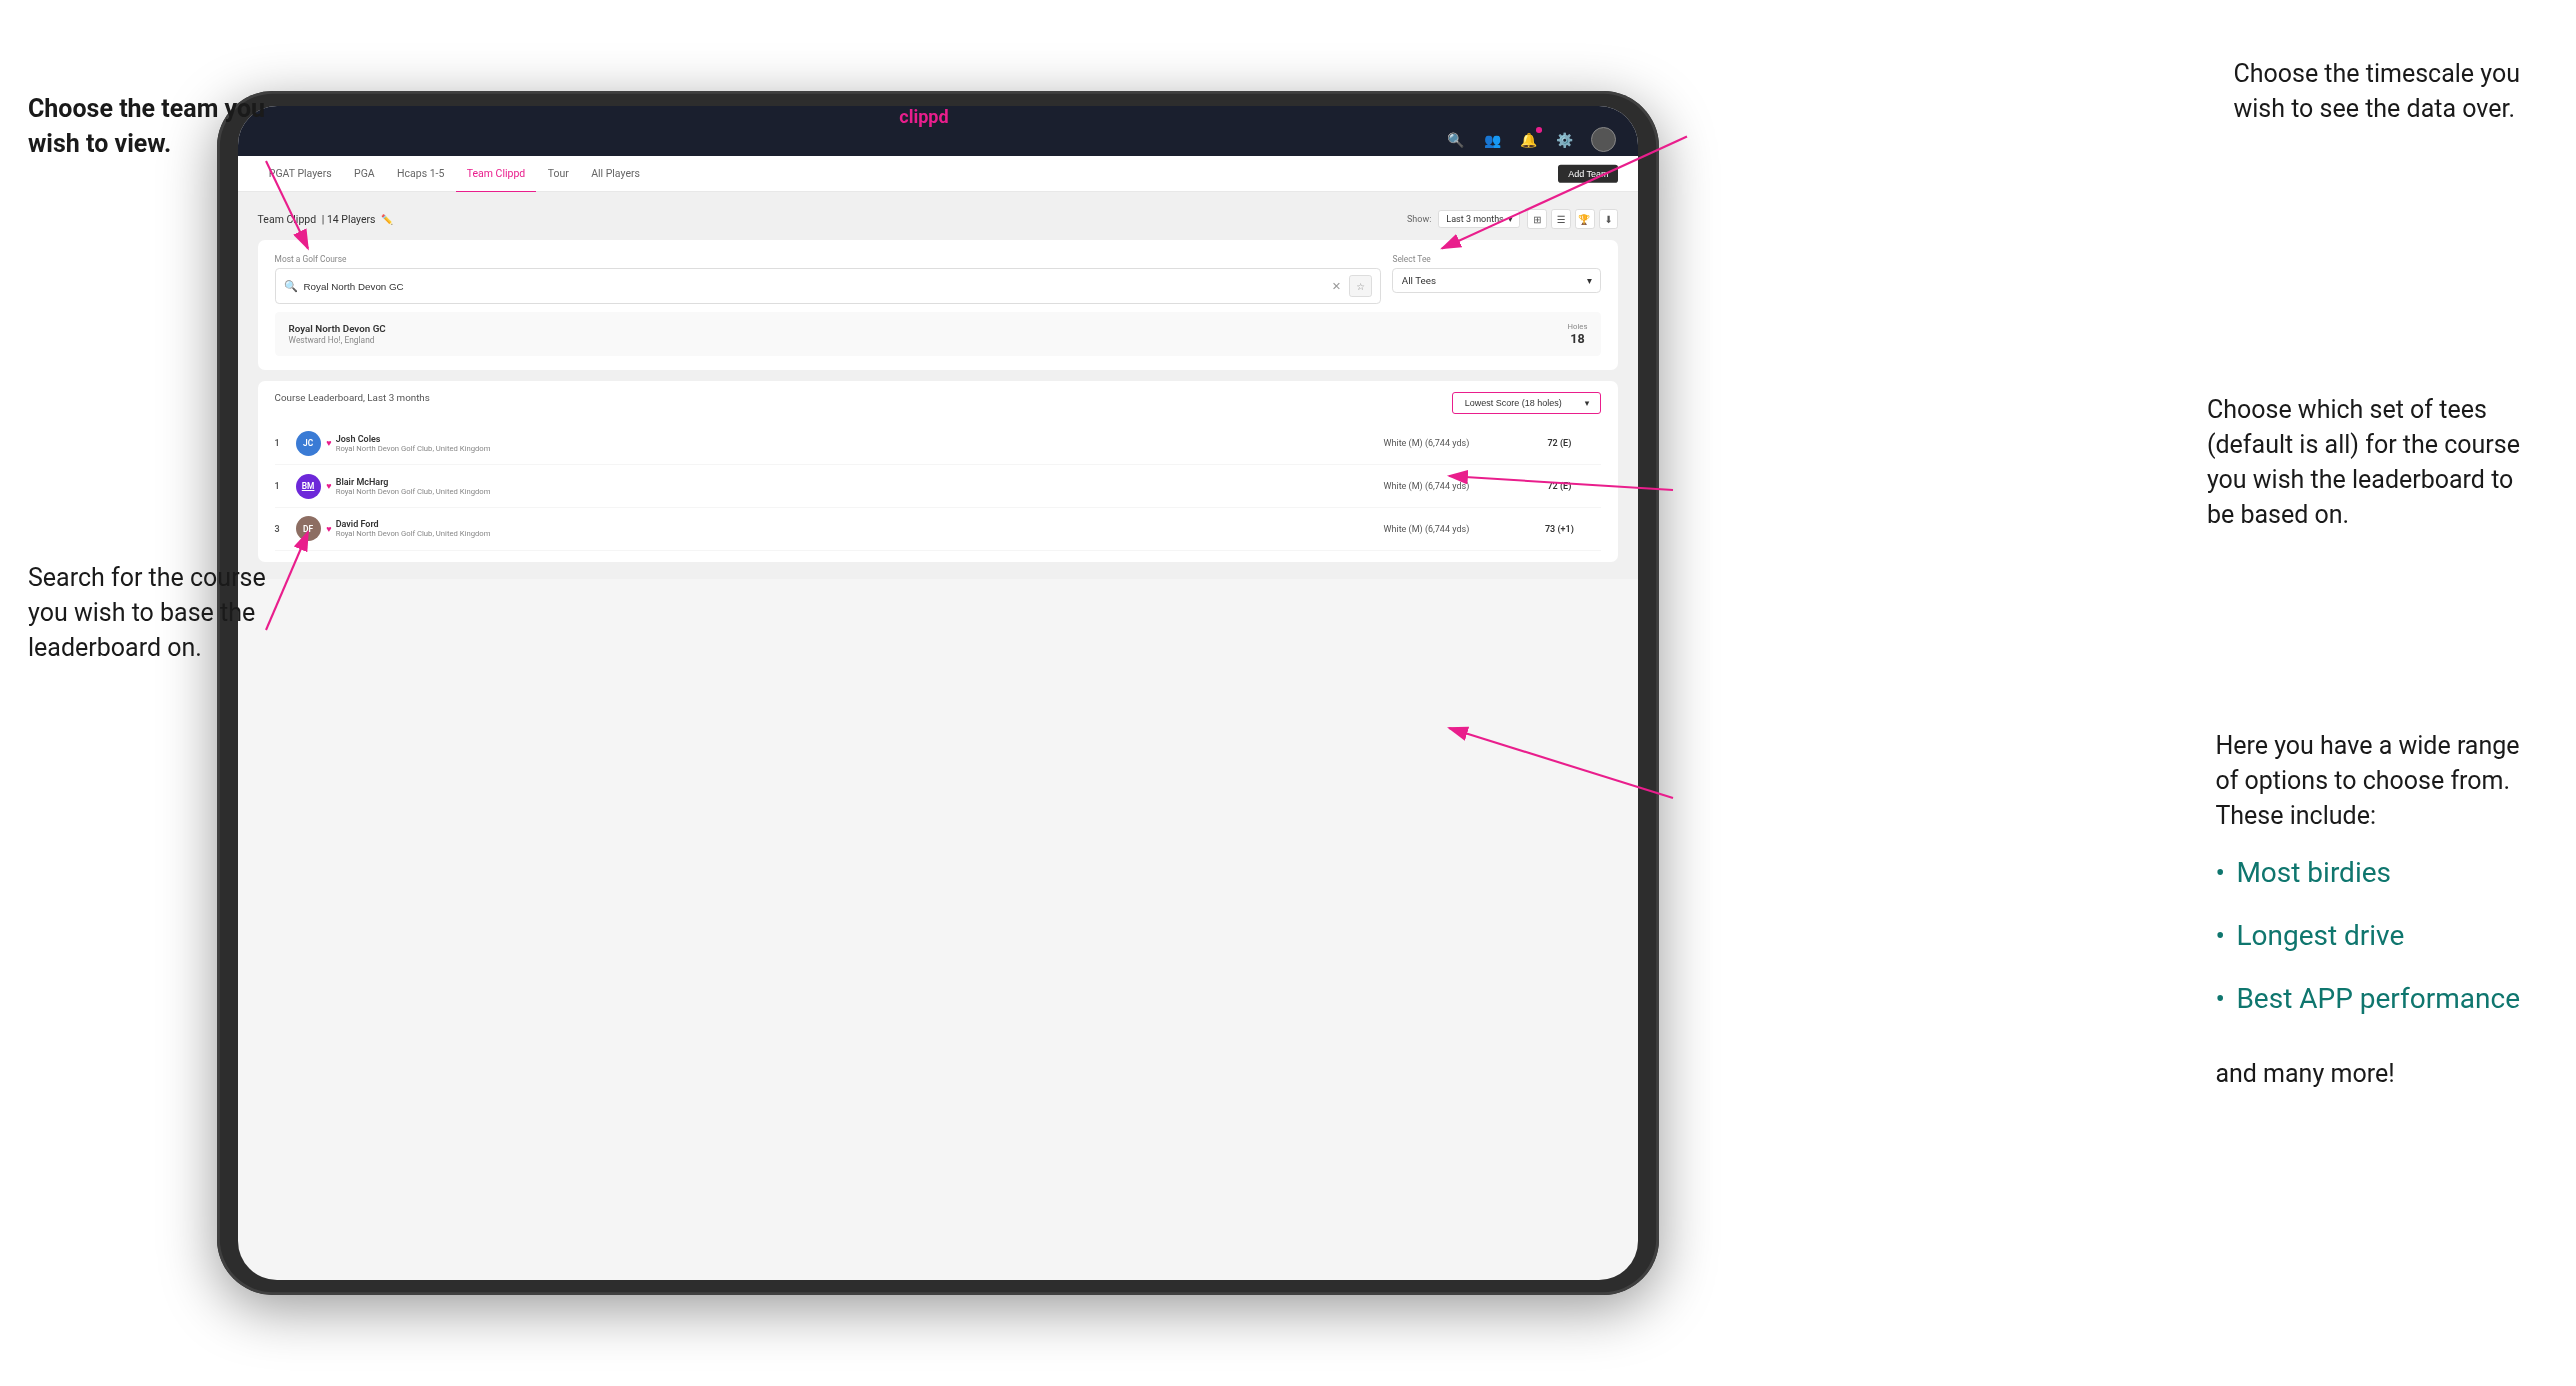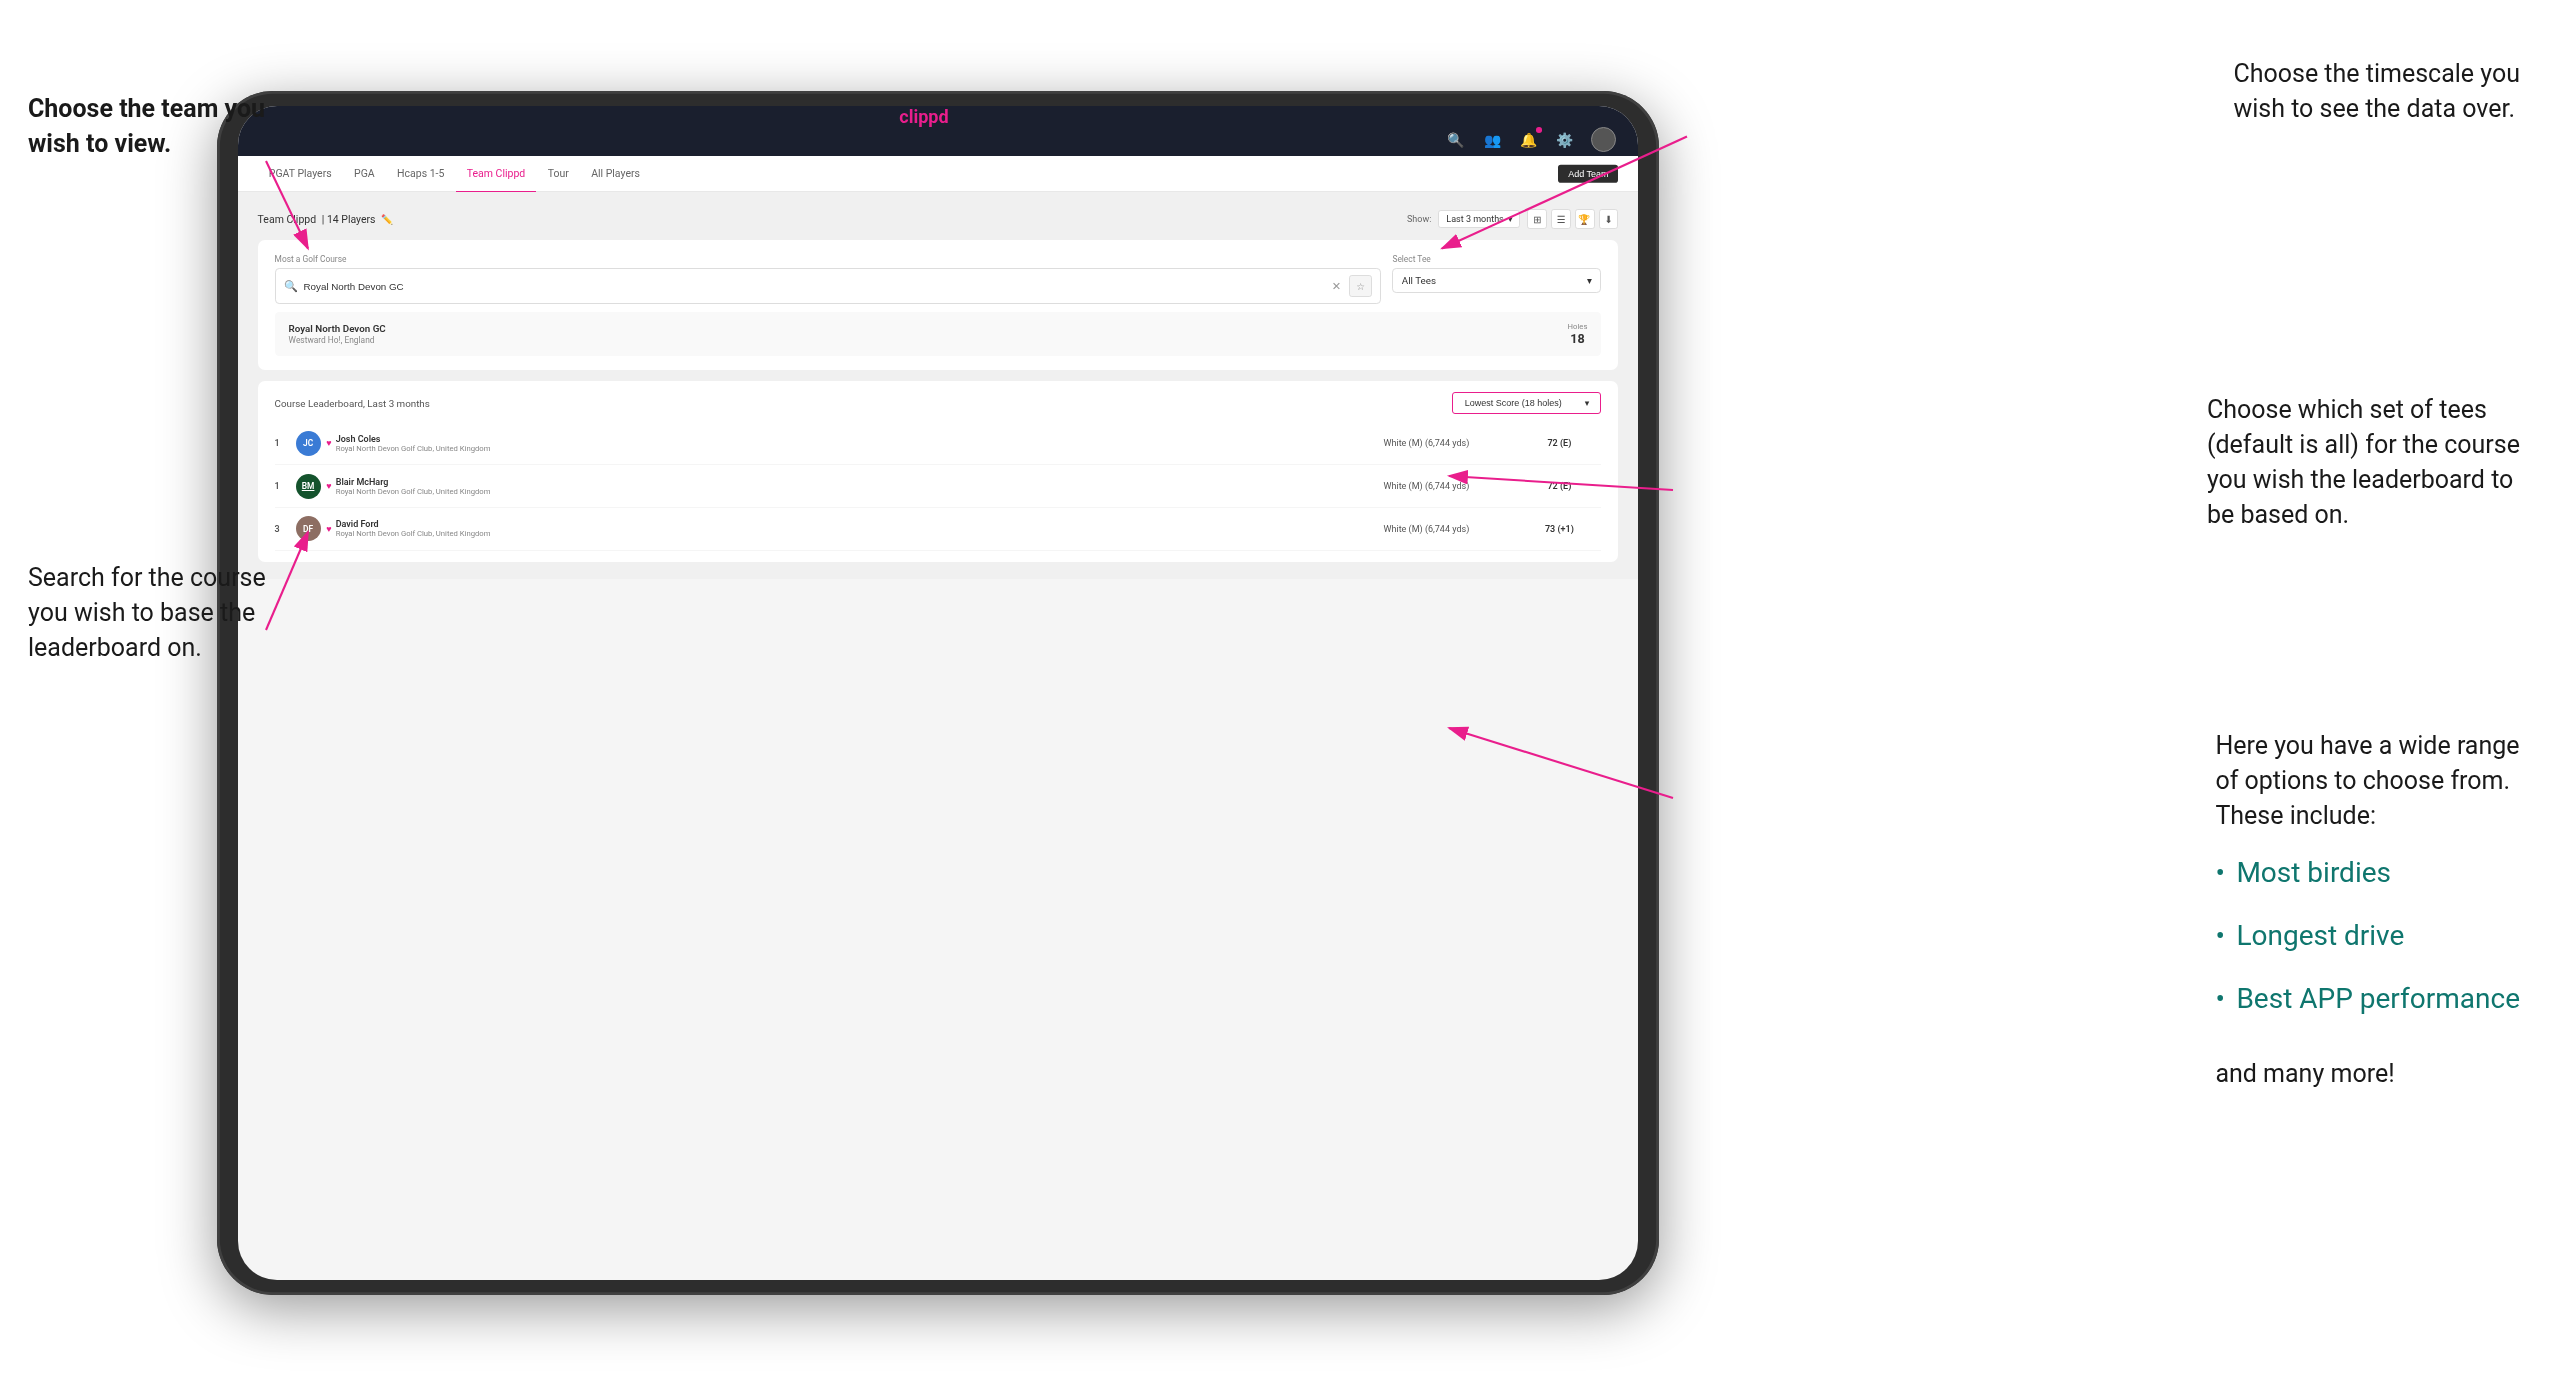--- a/index.html
+++ b/index.html
@@ -358,21 +358,21 @@
 
     
     .leaderboard-section {
       background: #ffffff;
       border-radius: 7px;
       padding: 11.2px 17px;
     }
 
     .leaderboard-header {
       display: flex;
-      align-items: center;
+      align-items: flex-start;
       justify-content: space-between;
       margin-bottom: 8.4px;
     }
 
     .leaderboard-title {
       font-size: 9.8px;
       color: #555;
     }
 
     .score-type-btn {
@@ -425,21 +425,21 @@
       overflow: hidden;
       display: flex;
       align-items: center;
       justify-content: center;
       font-size: 8.4px;
       color: #fff;
       font-weight: 600;
     }
 
     .player-avatar.jc { background: #3a7bd5; }
-    .player-avatar.bm { background: #14532d; text-decoration: underline; }
+    .player-avatar.bm { background: #6d28d9; text-decoration: underline; }
     .player-avatar.df { background: #8d6e63; }
 
     .heart-icon {
       color: #e91e8c;
       font-size: 9px;
       margin-right: 4.2px;
     }
 
     .player-info { flex: 1; }
     .player-name { font-size: 9px; font-weight: 600; color: #333; }

